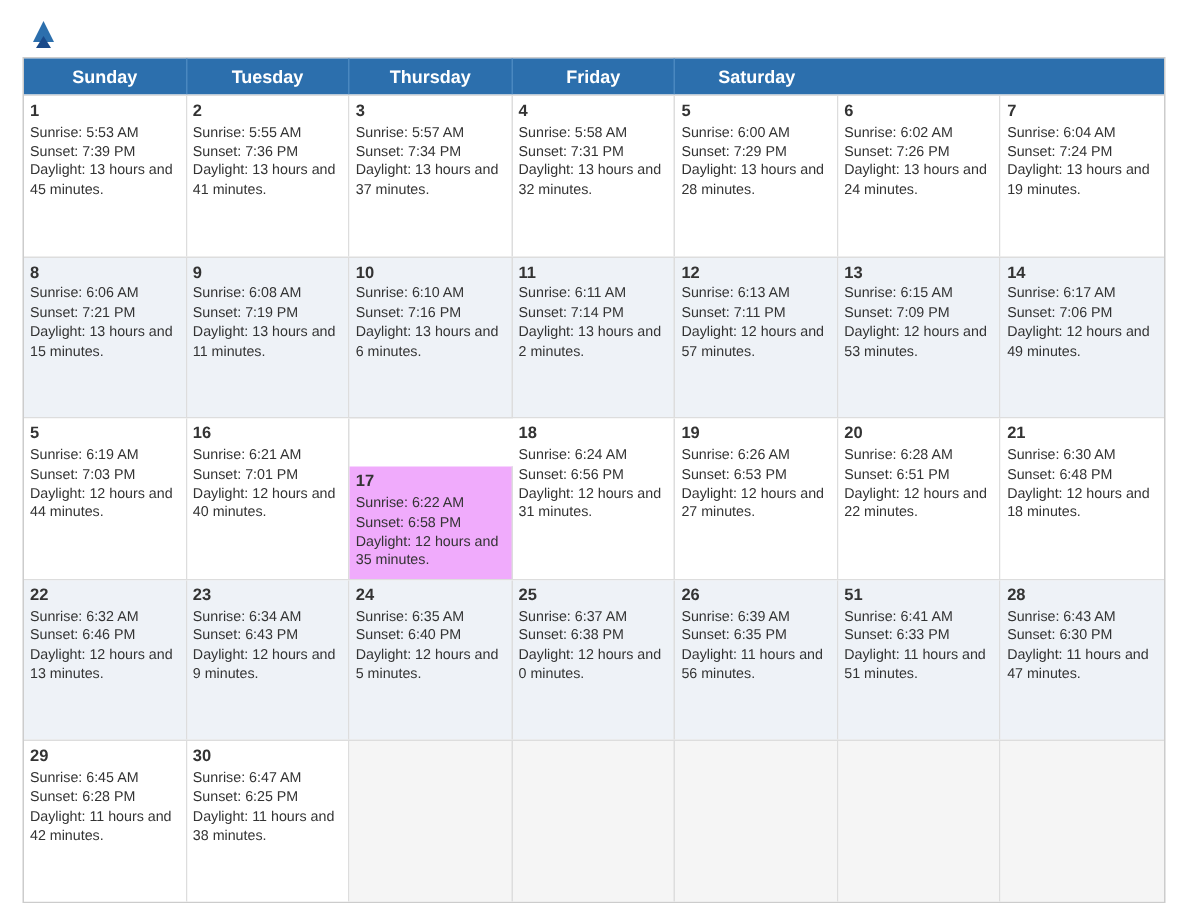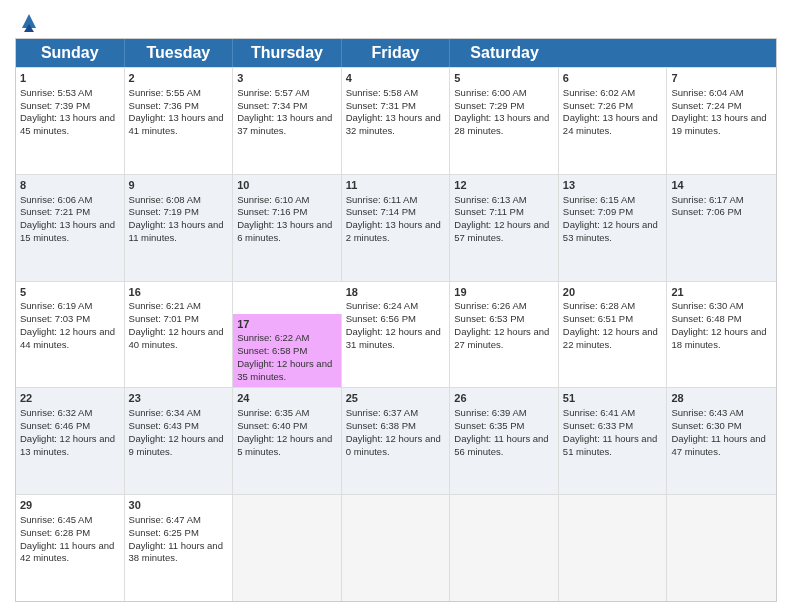--- a/index.html
+++ b/index.html
@@ -61,21 +61,21 @@
       border: 1px solid #ccc;
     }
     .cal-header-row {
       display: grid;
       grid-template-columns: repeat(7, 1fr);
       background: #2c6fad;
     }
     .cal-header-cell {
       color: #fff;
       text-align: center;
-      font-size: 16px;
+      font-size: 12px;
       font-weight: bold;
       padding: 5px 2px;
       border-right: 1px solid #4a88c0;
     }
     .cal-header-cell:last-child { border-right: none; }
     .cal-body {
       display: flex;
       flex-direction: column;
       flex: 1;
     }
@@ -144,21 +144,21 @@
           <div class="cal-cell" style="background: rgb(255, 255, 255);"><span class="day-num">6</span><span>Sunrise: 6:02 AM</span><br><span>Sunset: 7:26 PM</span><br><span>Daylight: 13 hours and 24 minutes.</span></div>
           <div class="cal-cell" style="background: rgb(255, 255, 255);"><span class="day-num">7</span><span>Sunrise: 6:04 AM</span><br><span>Sunset: 7:24 PM</span><br><span>Daylight: 13 hours and 19 minutes.</span></div>
         </div>
         <div class="cal-row">
           <div class="cal-cell" style="background: rgb(238, 242, 247);"><span class="day-num">8</span><span>Sunrise: 6:06 AM</span><br><span>Sunset: 7:21 PM</span><br><span>Daylight: 13 hours and 15 minutes.</span></div>
           <div class="cal-cell" style="background: rgb(238, 242, 247);"><span class="day-num">9</span><span>Sunrise: 6:08 AM</span><br><span>Sunset: 7:19 PM</span><br><span>Daylight: 13 hours and 11 minutes.</span></div>
           <div class="cal-cell" style="background: rgb(238, 242, 247);"><span class="day-num">10</span><span>Sunrise: 6:10 AM</span><br><span>Sunset: 7:16 PM</span><br><span>Daylight: 13 hours and 6 minutes.</span></div>
           <div class="cal-cell" style="background: rgb(238, 242, 247);"><span class="day-num">11</span><span>Sunrise: 6:11 AM</span><br><span>Sunset: 7:14 PM</span><br><span>Daylight: 13 hours and 2 minutes.</span></div>
           <div class="cal-cell" style="background: rgb(238, 242, 247);"><span class="day-num">12</span><span>Sunrise: 6:13 AM</span><br><span>Sunset: 7:11 PM</span><br><span>Daylight: 12 hours and 57 minutes.</span></div>
           <div class="cal-cell" style="background: rgb(238, 242, 247);"><span class="day-num">13</span><span>Sunrise: 6:15 AM</span><br><span>Sunset: 7:09 PM</span><br><span>Daylight: 12 hours and 53 minutes.</span></div>
-          <div class="cal-cell" style="background: rgb(238, 242, 247);"><span class="day-num">14</span><span>Sunrise: 6:17 AM</span><br><span>Sunset: 7:06 PM</span><br></div>
+          <div class="cal-cell" style="background: rgb(238, 242, 247);"><span class="day-num">14</span><span>Sunrise: 6:17 AM</span><br><span>Sunset: 7:06 PM</span><br><span>Daylight: 12 hours and 49 minutes.</span></div>
         </div>
         <div class="cal-row">
           <div class="cal-cell" style="background: rgb(255, 255, 255);"><span class="day-num">5</span><span>Sunrise: 6:19 AM</span><br><span>Sunset: 7:03 PM</span><br><span>Daylight: 12 hours and 44 minutes.</span></div>
           <div class="cal-cell" style="background: rgb(255, 255, 255);"><span class="day-num">16</span><span>Sunrise: 6:21 AM</span><br><span>Sunset: 7:01 PM</span><br><span>Daylight: 12 hours and 40 minutes.</span></div>
           <div class="cal-cell" style="background: #f0abfc; margin-top: 32px;"><span class="day-num">17</span><span>Sunrise: 6:22 AM</span><br><span>Sunset: 6:58 PM</span><br><span>Daylight: 12 hours and 35 minutes.</span></div>
           <div class="cal-cell" style="background: rgb(255, 255, 255);"><span class="day-num">18</span><span>Sunrise: 6:24 AM</span><br><span>Sunset: 6:56 PM</span><br><span>Daylight: 12 hours and 31 minutes.</span></div>
           <div class="cal-cell" style="background: rgb(255, 255, 255);"><span class="day-num">19</span><span>Sunrise: 6:26 AM</span><br><span>Sunset: 6:53 PM</span><br><span>Daylight: 12 hours and 27 minutes.</span></div>
           <div class="cal-cell" style="background: rgb(255, 255, 255);"><span class="day-num">20</span><span>Sunrise: 6:28 AM</span><br><span>Sunset: 6:51 PM</span><br><span>Daylight: 12 hours and 22 minutes.</span></div>
           <div class="cal-cell" style="background: rgb(255, 255, 255);"><span class="day-num">21</span><span>Sunrise: 6:30 AM</span><br><span>Sunset: 6:48 PM</span><br><span>Daylight: 12 hours and 18 minutes.</span></div>
         </div>

